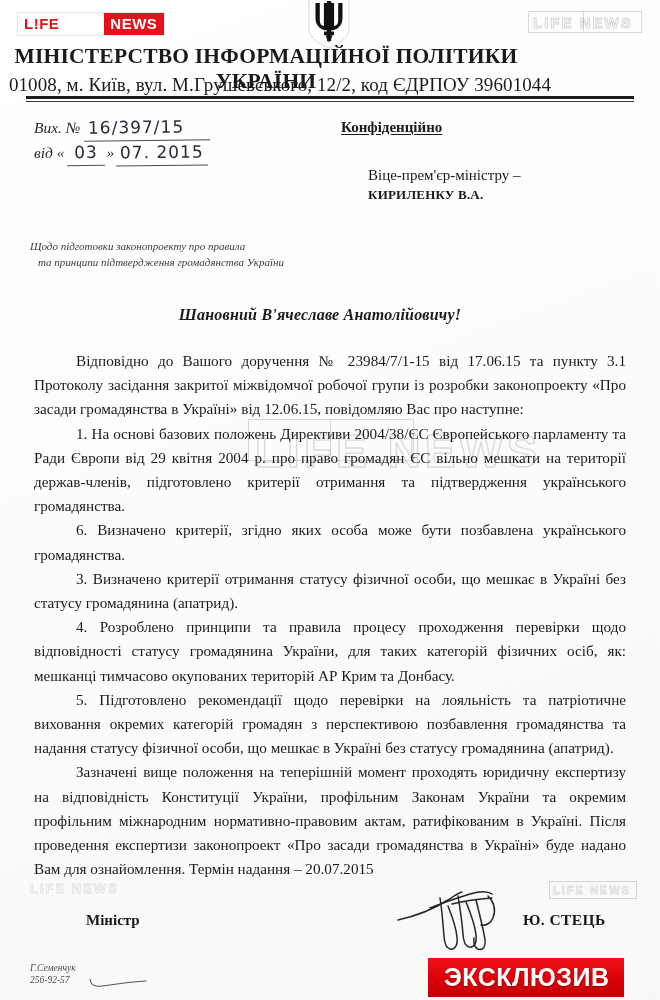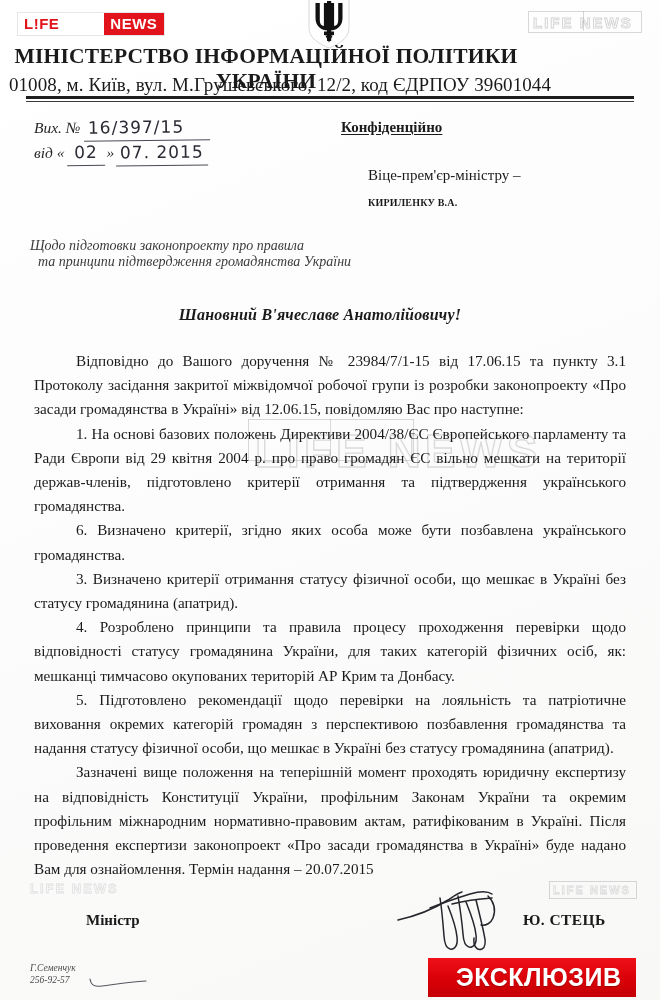--- a/index.html
+++ b/index.html
@@ -154,21 +154,21 @@
   #ref-date-day { margin: 0 2px; min-width: 30px; text-align: center; }
   #ref-date-rest { margin-left: 2px; min-width: 76px; }
 
   
   #subject {
     position: absolute;
     top: 238px;
     left: 30px;
     width: 330px;
     font-style: italic;
-    font-size: 14px;
+    font-size: 11px;
     line-height: 16px;
     color: #3b3b3b;
   }
   #subject .l2 { padding-left: 8px; display: block; }
 
   
   #confidential {
     position: absolute;
     top: 119px;
     left: 341px;
@@ -180,22 +180,22 @@
   #addressee {
     position: absolute;
     top: 165px;
     left: 368px;
     font-size: 15px;
     line-height: 20px;
   }
   #addressee .name {
     display: block;
     font-weight: bold;
-    font-size: 10px;
-    margin-top: 8px;
+    font-size: 13px;
+    margin-top: 0;
     letter-spacing: 0.2px;
   }
 
   
   #salutation {
     position: absolute;
     top: 306px;
     left: 0;
     width: 640px;
     text-align: center;
@@ -268,21 +268,21 @@
     position: absolute;
     top: 958px;
     left: 428px;
     background: #e2000a;
     background-image: linear-gradient(180deg, #f01018 0%, #d90007 55%, #c40006 100%);
     color: #ffffff;
     font-family: "Liberation Sans", sans-serif;
     font-weight: bold;
     font-size: 25px;
     line-height: 34px;
-    padding: 2px 14px 3px 28px;
+    padding: 2px 14px 3px 16px;
     letter-spacing: 0.5px;
     text-shadow: 0 1px 1px rgba(0,0,0,0.25);
   }
 </style>
 </head>
 <body>
 
 <div id="page">
 
   <div class="wm-box" id="wm-tr-box"></div>
@@ -321,21 +321,21 @@
   <div id="rule-thick"></div>
   <div id="rule-thin"></div>
 
   <div id="refblock">
     <div class="row">
       <span class="lbl">Вих. №</span>
       <span class="hand" id="ref-no">16/397/15</span>
     </div>
     <div class="row">
       <span class="lbl">від «</span>
-      <span class="hand" id="ref-date-day">02</span>
+      <span class="hand" id="ref-date-day">03</span>
       <span class="lbl">»</span>
       <span class="hand" id="ref-date-rest">07. 2015</span>
     </div>
   </div>
 
   <div id="subject">
     <span>Щодо підготовки законопроекту про правила</span>
     <span class="l2">та принципи підтвердження громадянства України</span>
   </div>
 

